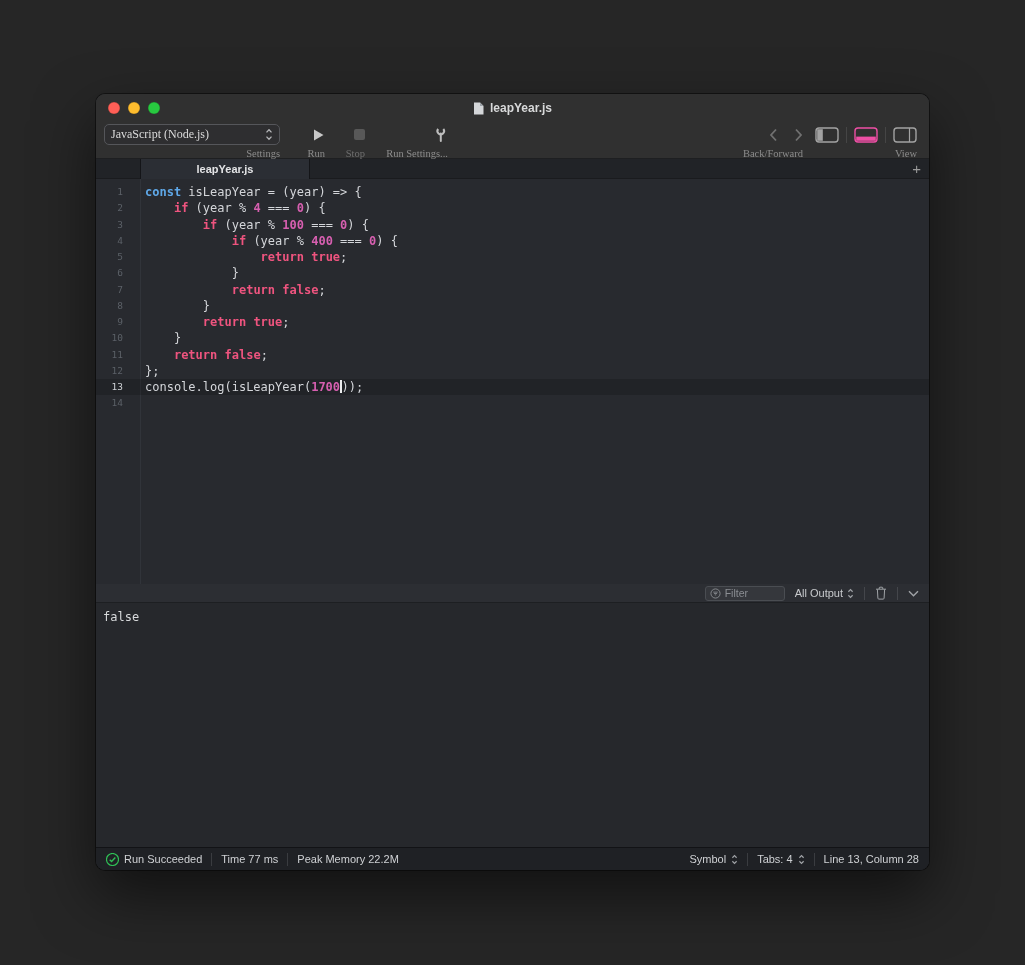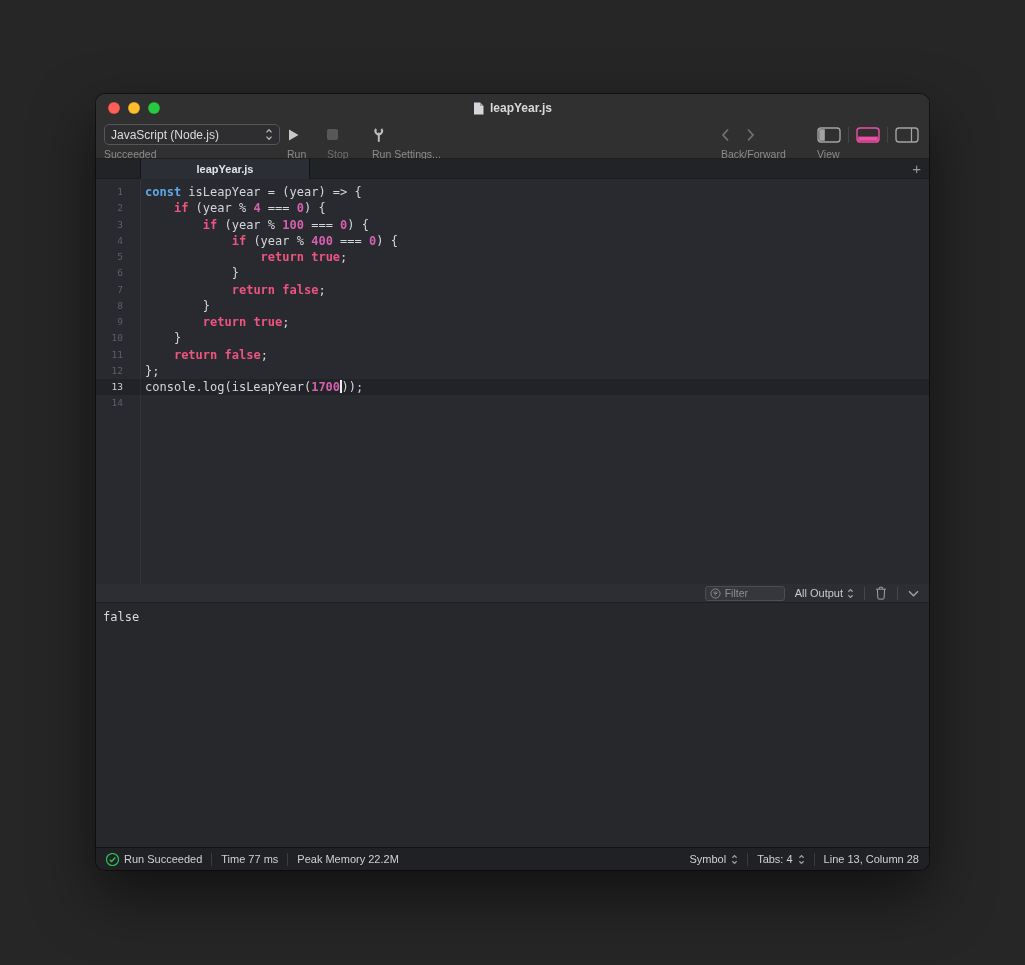--- a/index.html
+++ b/index.html
@@ -19,35 +19,35 @@
   .tl { width:12px; height:12px; border-radius:50%; }
   .tl.red    { background:#ff5f57; box-shadow:inset 0 0 0 .5px rgba(0,0,0,.25); }
   .tl.yellow { background:#febc2e; box-shadow:inset 0 0 0 .5px rgba(0,0,0,.25); }
   .tl.green  { background:#28c840; box-shadow:inset 0 0 0 .5px rgba(0,0,0,.25); }
   .title-wrap { position:absolute; left:0; right:0; top:0; height:28px;
     display:flex; align-items:center; justify-content:center; gap:6px; }
   .title-text { font-size:12px; font-weight:700; color:#d8d9da; }
 
   
   .toolbar { position:relative; height:37px; flex:0 0 37px; background:#303030; border-bottom:1px solid #1e1f21; }
-  .col { position:absolute; top:2px; display:flex; flex-direction:column; align-items:flex-start; }
+  .col { position:absolute; top:2px; display:flex; flex-direction:column; align-items:flex-end;font-family:Liberation Serif, serif; }
   .caption { font-size:10.5px; color:#8c8c8c; margin-top:3px; white-space:nowrap; }
   .caption.dim { color:#6f6f6f; }
   .ctrl { height:21px; display:flex; align-items:center; justify-content:center; }
 
   .col-lang { left:8px; width:176px; }
   .select {
     width:100%; height:21px; background:#2e2e30; border:1px solid #55565a; border-radius:5px;
     display:flex; align-items:center; justify-content:space-between; padding:0 6px; cursor:default;
   }
   .select .sel-text { font-size:12px; color:#dcdcdc; white-space:nowrap; }
 
   .col-run { left:191px; width:38px; }
   .col-stop { left:231px; width:38px; }
-  .col-settings { left:276px; width:84px; }
+  .col-settings { left:268px; width:84px; }
   .col-bf { right:126px; width:82px; }
   .col-view { right:12px; width:100px; }
   .bf-row { display:flex; gap:16px; align-items:center; }
   .view-row { display:flex; align-items:center; gap:7px; }
   .vdiv { width:1px; height:16px; background:#454545; }
   .stop-square { width:11px; height:11px; border-radius:2px; background:#585858; }
 
   
   .tabbar { position:relative; height:20px; flex:0 0 20px; background:#212327; border-bottom:1px solid #1a1b1e; }
   .tab { position:absolute; left:44px; top:0; width:170px; height:20px; background:#2b2e34;
@@ -123,21 +123,21 @@
 
     <div class="col col-lang">
       <div class="select">
         <span class="sel-text">JavaScript (Node.js)</span>
         <span style="display:flex;">
           <svg width="8" height="13" viewBox="0 0 8 13">
               <path d="M1.5 4.4 4 1.8 6.5 4.4M1.5 8.6 4 11.2 6.5 8.6" stroke="#b5b6b8" stroke-width="1.3" fill="none"></path>
             </svg>
         </span>
       </div>
-      <div class="caption">Succeeded</div>
+      <div class="caption">Settings</div>
     </div>
 
     <div class="col col-run">
       <div class="ctrl">
         <span style="display:flex;">
           <svg width="13" height="14" viewBox="0 0 13 14">
               <path d="M2 1.5 11.5 7 2 12.5z" fill="#c8c8c8"></path>
             </svg>
         </span>
       </div>

